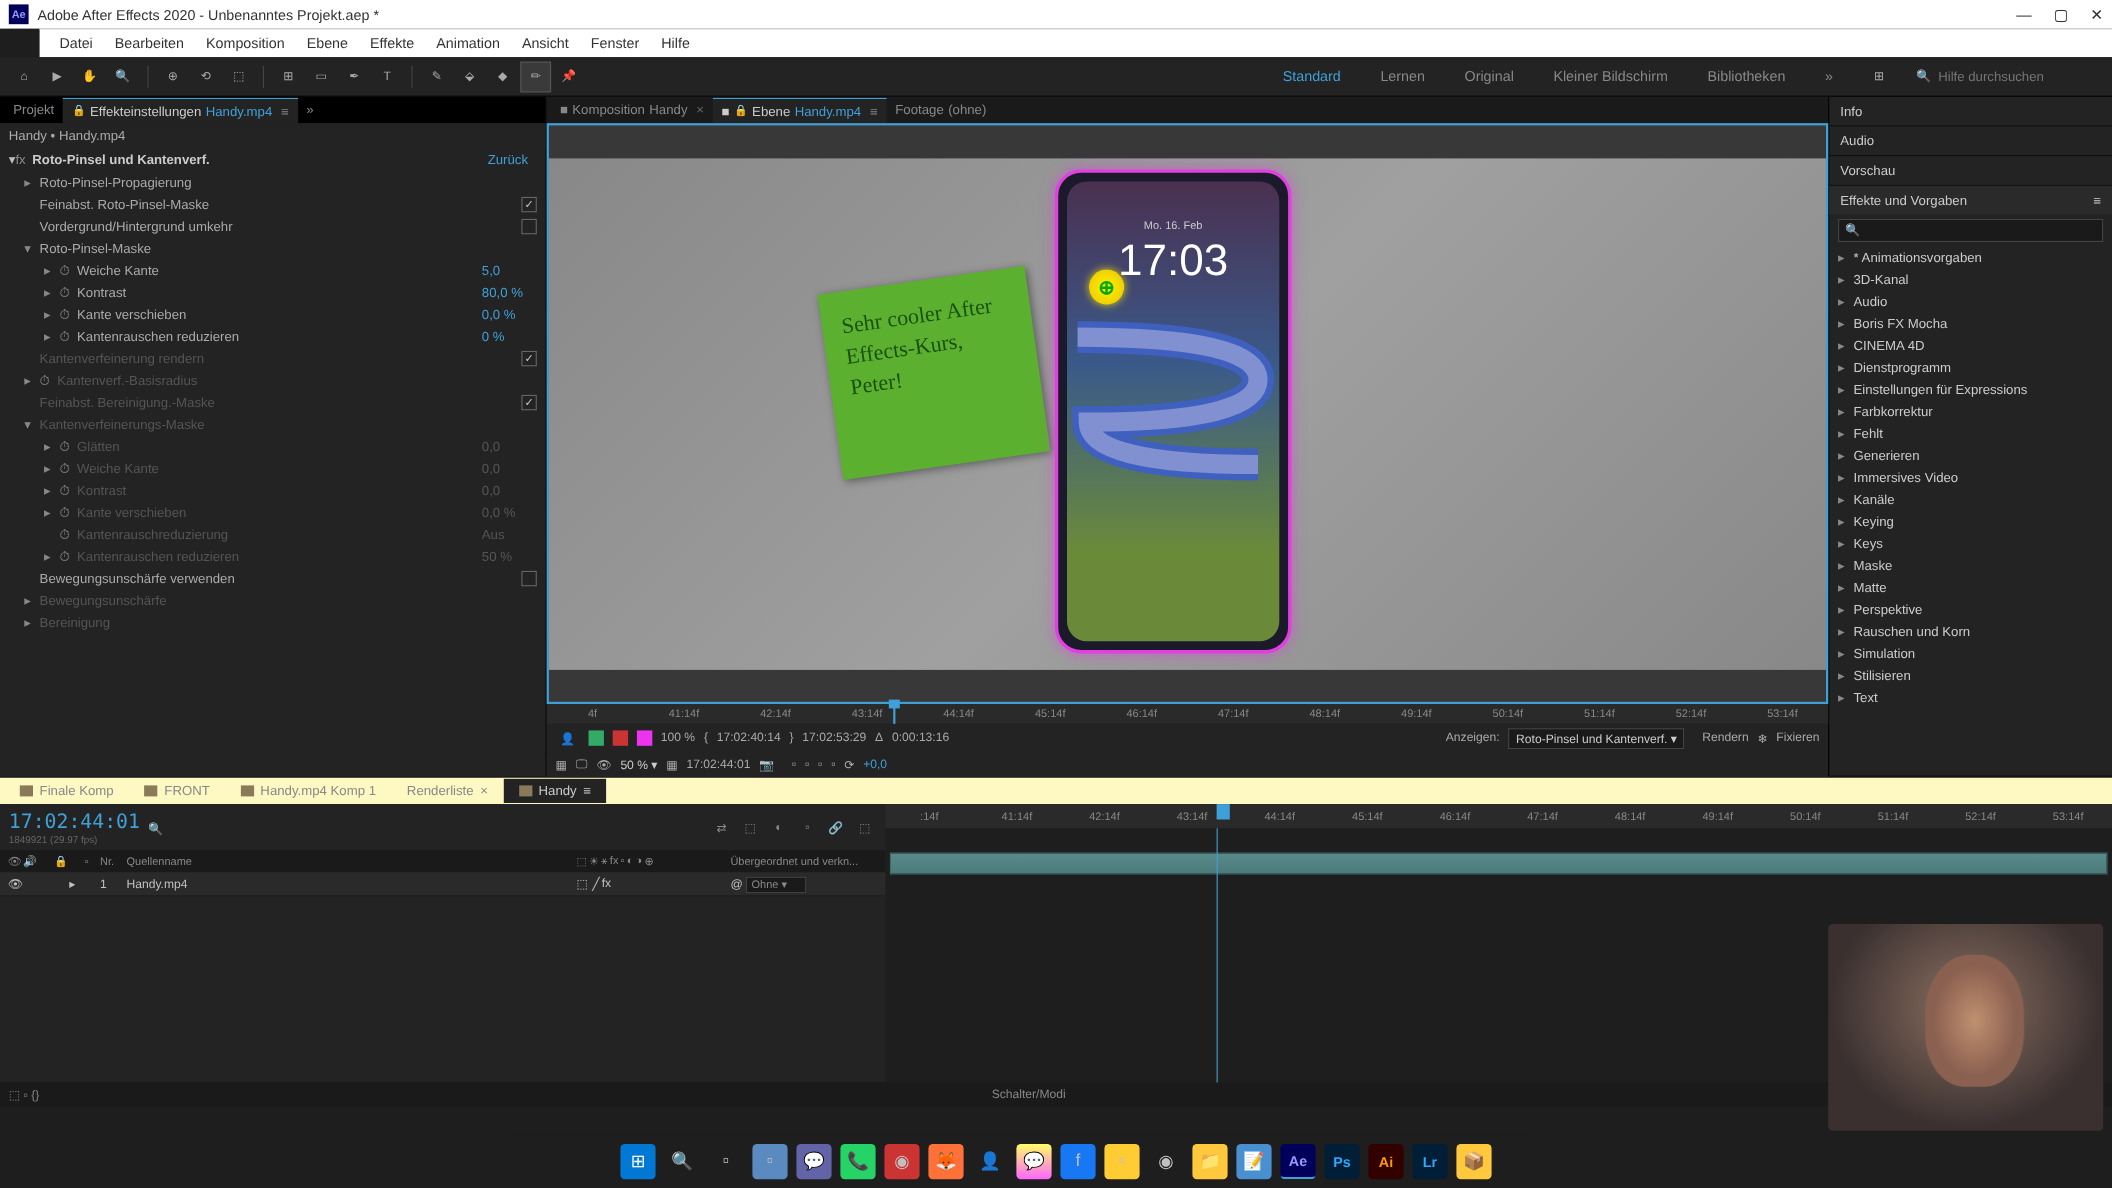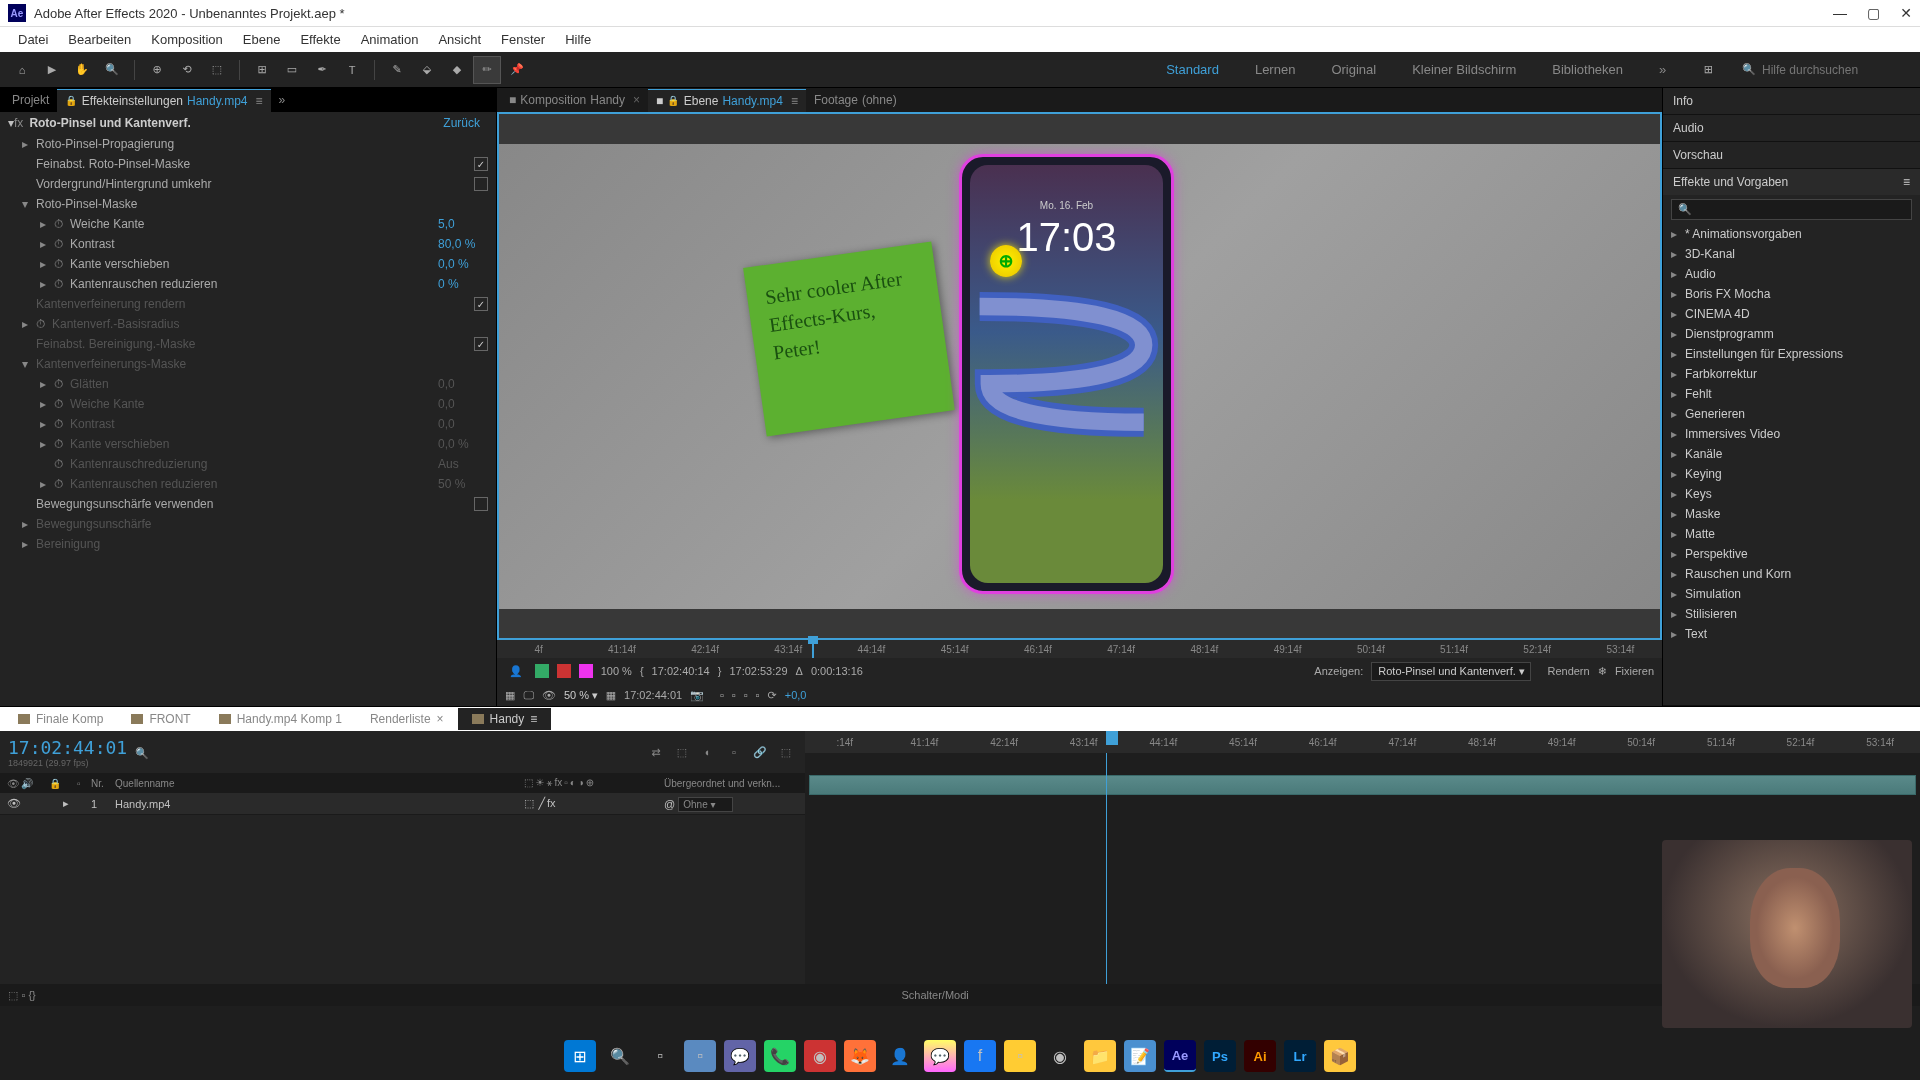--- a/index.html
+++ b/index.html
@@ -6,21 +6,21 @@
 body { background: #1e1e1e; color: #c0c0c0; font-size: 11px; overflow: hidden; width: 1920px; height: 1080px; }
 
 
 .title-bar { height: 26px; background: #fff; display: flex; align-items: center; padding: 0 8px; color: #333; }
 .title-bar .ae-icon { width: 18px; height: 18px; background: #00005b; margin-right: 8px; display: flex; align-items: center; justify-content: center; color: #9999ff; font-size: 10px; font-weight: bold; }
 .title-bar .title-text { flex: 1; font-size: 13px; }
 .title-bar .window-controls { display: flex; gap: 20px; }
 .title-bar .window-controls span { cursor: pointer; font-size: 14px; }
 
 
-.menu-bar { height: 26px; background: #fff; display: flex; align-items: center; padding: 0 8px; border-top: 1px solid #ddd; color: #333; }
+.menu-bar { height: 26px; background: #fff; display: flex; align-items: center; padding: 0 8px; border-top: 1px solid #ddd; color: #333; margin-left: 36px; }
 .menu-bar .menu-item { padding: 4px 10px; cursor: pointer; font-size: 13px; }
 
 
 .toolbar { height: 36px; background: #232323; display: flex; align-items: center; padding: 0 8px; border-bottom: 1px solid #000; }
 .toolbar .tool-group { display: flex; gap: 2px; align-items: center; }
 .toolbar .tool-btn { width: 28px; height: 28px; display: flex; align-items: center; justify-content: center; cursor: pointer; color: #aaa; }
 .toolbar .tool-btn.active { background: #3a3a3a; border: 1px solid #555; }
 .toolbar .divider { width: 1px; height: 20px; background: #444; margin: 0 6px; }
 .toolbar .workspace-tabs { margin-left: auto; display: flex; gap: 20px; align-items: center; }
 .toolbar .workspace-tab { color: #888; cursor: pointer; padding: 4px 8px; font-size: 13px; }
@@ -96,21 +96,21 @@
 .right-section-header.active { background: #2a2a2a; }
 .effects-search { margin: 4px 8px; background: #1a1a1a; border: 1px solid #444; padding: 3px 6px; display: flex; align-items: center; }
 .effects-search input { background: transparent; border: none; color: #ccc; flex: 1; font-size: 11px; }
 .effects-list { padding: 0 4px; }
 .effects-list .cat-row { display: flex; align-items: center; height: 20px; font-size: 12px; padding: 0 4px; cursor: pointer; }
 .effects-list .cat-row .expand { width: 14px; color: #888; }
 .effects-list .cat-row .cat-name { color: #ccc; }
 
 
 .timeline-panel { height: 300px; background: #232323; border-top: 1px solid #000; display: flex; flex-direction: column; }
-.timeline-tabs { height: 24px; display: flex; align-items: center; background: #ffffff; padding: 0 4px; }
+.timeline-tabs { height: 24px; display: flex; align-items: center; background: #fef9c3; padding: 0 4px; }
 .timeline-tab { padding: 4px 14px; cursor: pointer; font-size: 12px; color: #888; display: flex; align-items: center; gap: 6px; }
 .timeline-tab.active { background: #232323; color: #ccc; }
 .timeline-tab .comp-icon { width: 12px; height: 10px; background: #8a7a5a; }
 
 .timeline-body { flex: 1; display: flex; }
 .timeline-left { width: 805px; background: #232323; display: flex; flex-direction: column; }
 .timeline-header-row { height: 42px; display: flex; align-items: center; padding: 0 8px; gap: 8px; }
 .timecode-display { color: #3fa0d8; font-size: 18px; font-family: monospace; }
 .timecode-sub { color: #666; font-size: 9px; }
 .timeline-search { flex: 1; }
@@ -227,20 +227,21 @@
     <div class="panel-tabs">
       <span class="panel-tab">Projekt</span>
       <span class="panel-tab active">
         <span class="lock-icon">🔒</span>
         <span>Effekteinstellungen</span>
         <span class="highlight">Handy.mp4</span>
         <span class="menu-icon">≡</span>
       </span>
       <span class="panel-tab">»</span>
     </div>
+    <div class="breadcrumb">Handy • Handy.mp4</div>
     <div class="effect-header">
       <span class="expand">▾</span>
       <span class="fx-icon">fx</span>
       <span class="effect-name">Roto-Pinsel und Kantenverf.</span>
       <span class="reset-link">Zurück</span>
     </div>
     <div class="prop-list">
       <div class="prop-row indent-1">
           <span class="expand">▸</span>
           <span class="prop-name">Roto-Pinsel-Propagierung</span>

